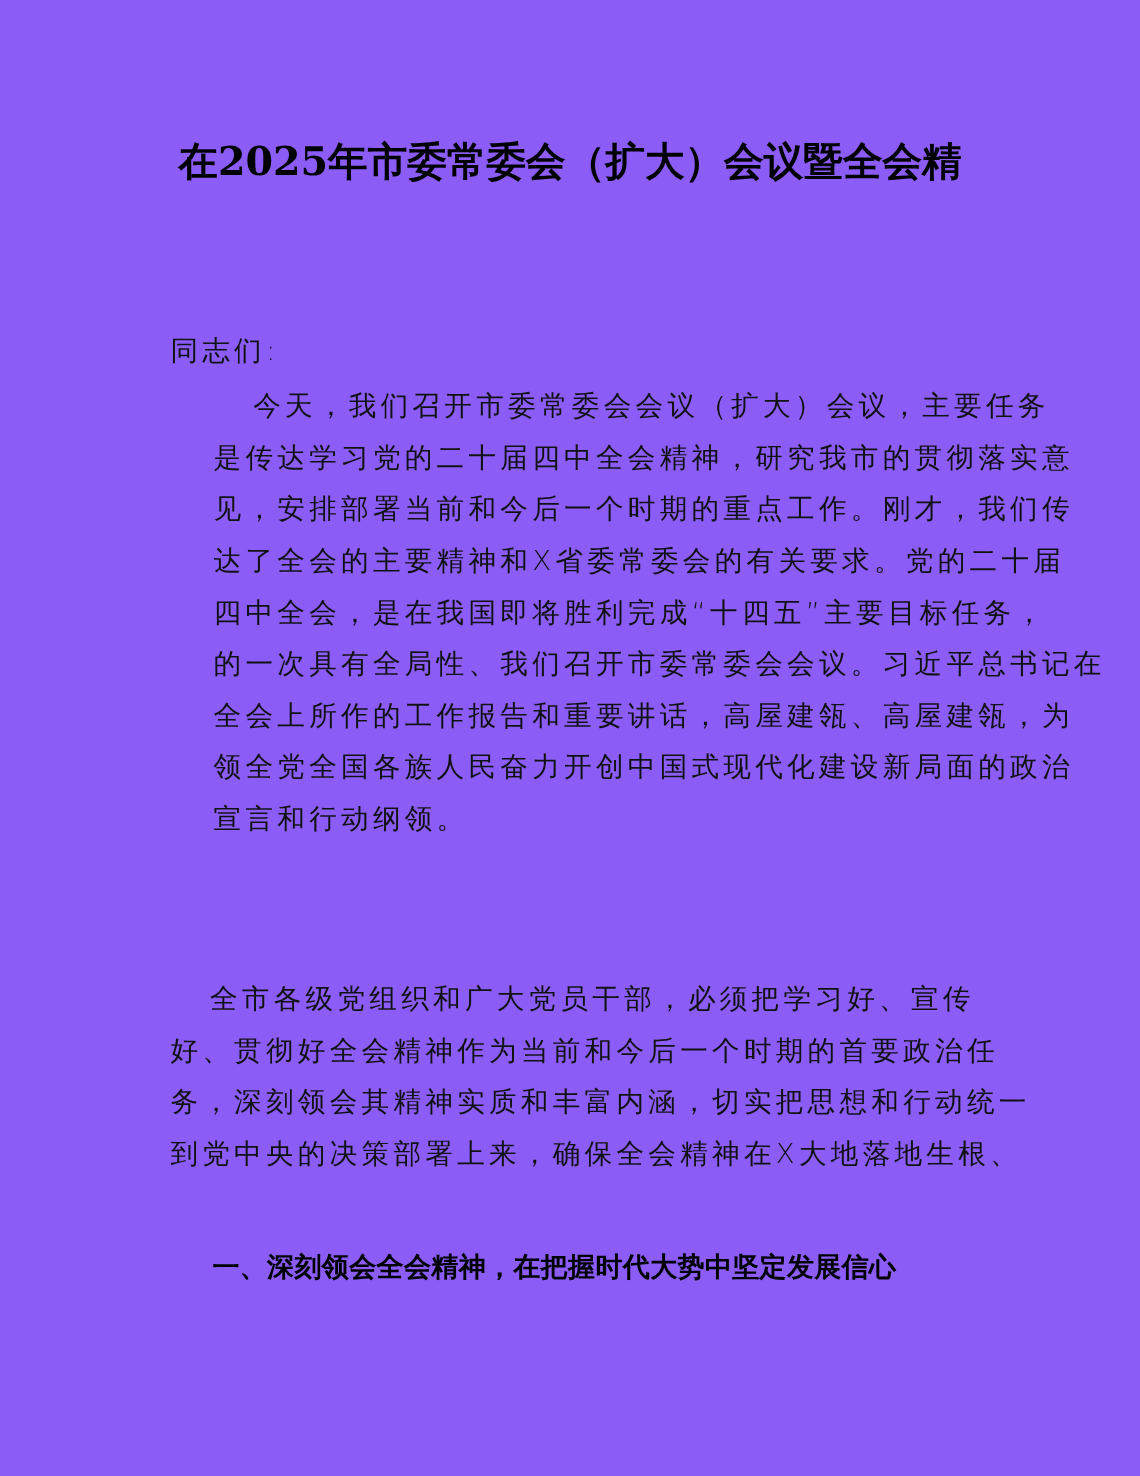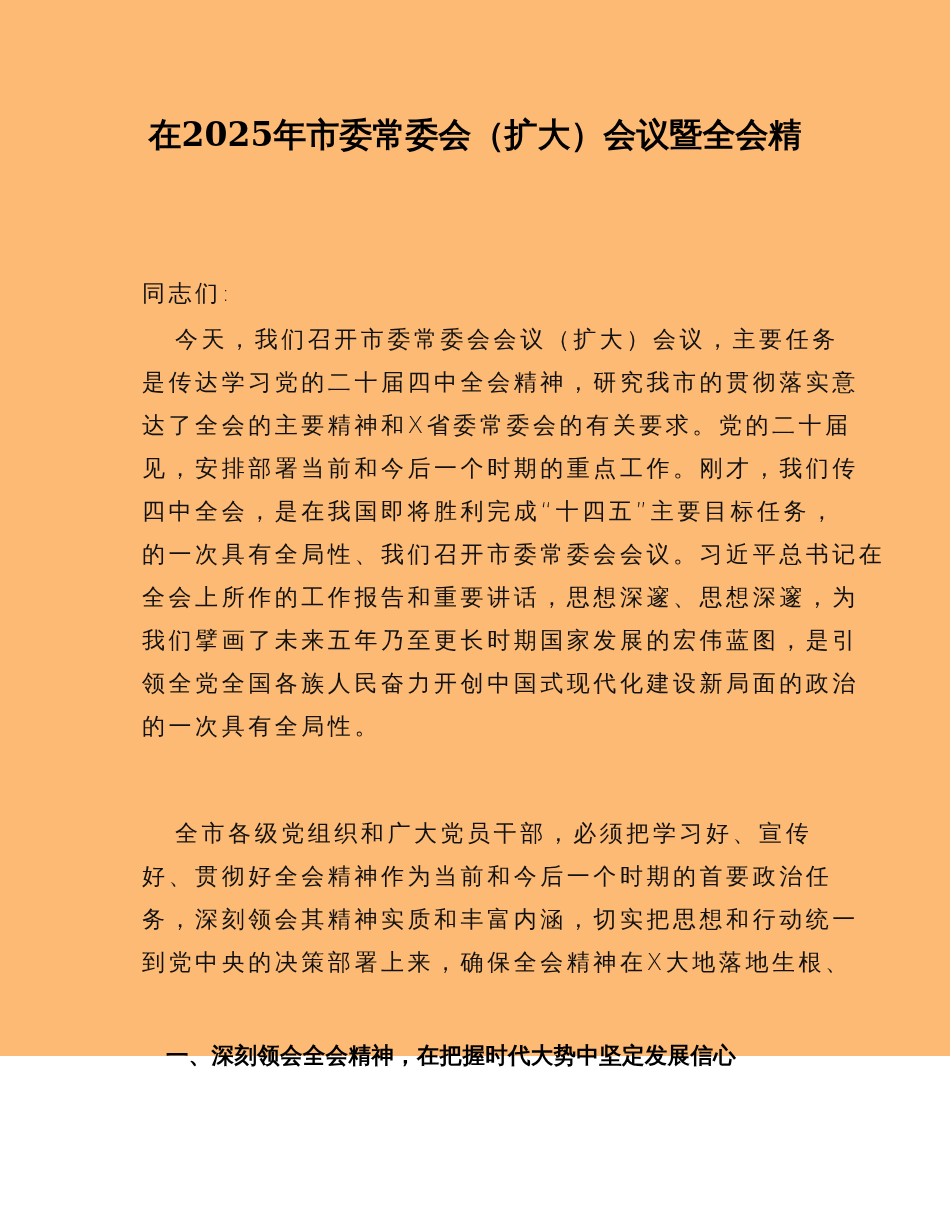--- a/index.html
+++ b/index.html
@@ -11,22 +11,22 @@
       width: 950px;
       height: 1230px;
       position: relative;
       overflow: hidden;
       color: #000000;
     }
     .page {
       position: absolute;
       left: 0; top: 0;
       width: 950px;
-      height: 1056px;
-      background: #fdba74;
+      height: 1230px;
+      background: #8b5cf6;
     }
     .title {
       position: absolute;
       left: 120px;
       top: 112px;
       width: 710px;
       text-align: center;
       font-family: "DejaVu Serif", "Liberation Serif", serif;
       font-weight: bold;
       font-size: 33px;
@@ -42,26 +42,26 @@
       font-family: "DejaVu Sans", "Liberation Sans", sans-serif;
       font-weight: 300;
       font-size: 23px;
       line-height: 43px;
       letter-spacing: 3.55px;
       margin: 0;
       color: #111111;
     }
     .line { display: block; white-space: nowrap; height: 43px; }
     .salutation { top: 272px; }
-    .para1 { top: 318px; }
+    .para1 { top: 318px; margin-left: 36px; }
     .para2 { top: 812px; }
     .indent { padding-left: 33px; }
     .heading {
       position: absolute;
-      left: 166px;
+      left: 177px;
       top: 1036px;
       width: 640px;
       font-family: Liberation Sans, sans-serif;
       font-weight: bold;
       font-size: 22.5px;
       line-height: 40px;
       letter-spacing: 0.3px;
       white-space: nowrap;
       margin: 0;
     }
@@ -75,28 +75,27 @@
     <span>在2025年市委常委会（扩大）会议暨全会精</span>
   </h1>
 
   <p class="body-text salutation">
     <span class="line">同志们:</span>
   </p>
 
   <p class="body-text para1">
     <span class="line indent">今天，我们召开市委常委会会议（扩大）会议，主要任务</span>
     <span class="line">是传达学习党的二十届四中全会精神，研究我市的贯彻落实意</span>
+    <span class="line">见，安排部署当前和今后一个时期的重点工作。刚才，我们传</span>
     <span class="line">达了全会的主要精神和X省委常委会的有关要求。党的二十届</span>
-    <span class="line">见，安排部署当前和今后一个时期的重点工作。刚才，我们传</span>
     <span class="line">四中全会，是在我国即将胜利完成“十四五”主要目标任务，</span>
     <span class="line">的一次具有全局性、我们召开市委常委会会议。习近平总书记在</span>
-    <span class="line">全会上所作的工作报告和重要讲话，思想深邃、思想深邃，为</span>
-    <span class="line">我们擘画了未来五年乃至更长时期国家发展的宏伟蓝图，是引</span>
+    <span class="line">全会上所作的工作报告和重要讲话，高屋建瓴、高屋建瓴，为</span>
     <span class="line">领全党全国各族人民奋力开创中国式现代化建设新局面的政治</span>
-    <span class="line">的一次具有全局性。</span>
+    <span class="line">宣言和行动纲领。</span>
   </p>
 
   <p class="body-text para2">
     <span class="line indent">全市各级党组织和广大党员干部，必须把学习好、宣传</span>
     <span class="line">好、贯彻好全会精神作为当前和今后一个时期的首要政治任</span>
     <span class="line">务，深刻领会其精神实质和丰富内涵，切实把思想和行动统一</span>
     <span class="line">到党中央的决策部署上来，确保全会精神在X大地落地生根、</span>
   </p>
 
   <h2 class="heading">一、深刻领会全会精神，在把握时代大势中坚定发展信心</h2>

